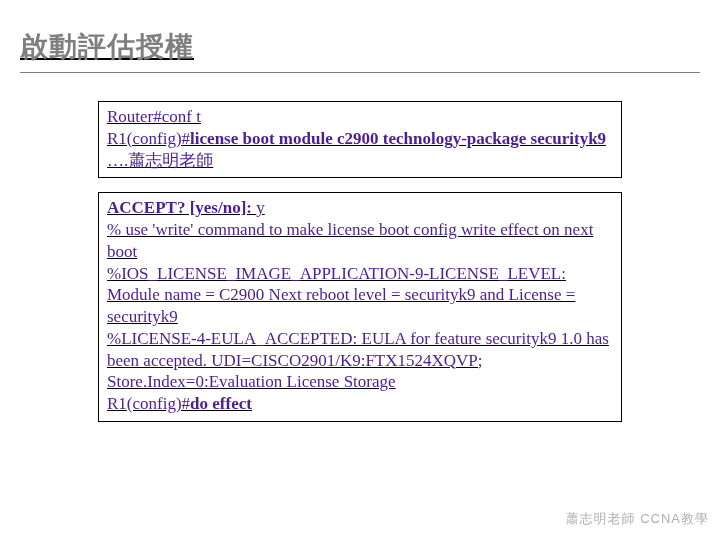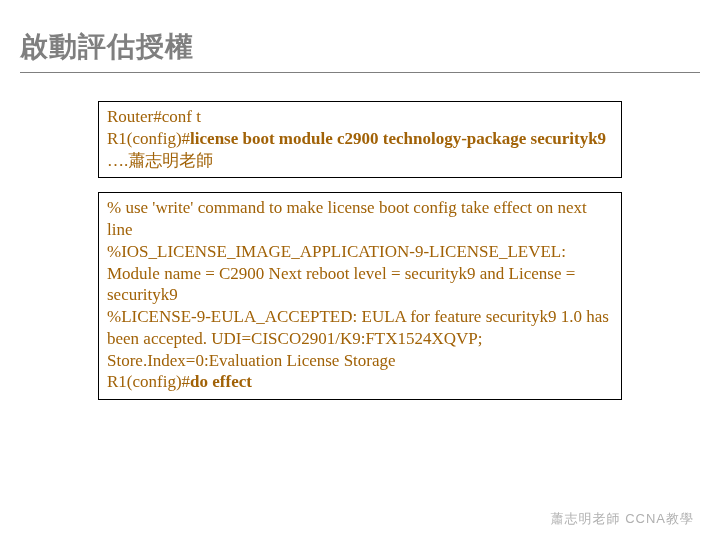--- a/index.html
+++ b/index.html
@@ -6,46 +6,47 @@
   body {
     width: 720px;
     height: 540px;
     background: #fff;
     font-family: "Microsoft JhengHei", "PingFang TC", "Heiti TC", sans-serif;
     position: relative;
     overflow: hidden;
   }
   .page {
     padding: 28px 20px 0 20px;
+    text-decoration: underline;
   }
   .title {
     color: #7f7f7f;
     font-size: 28px;
     font-weight: 600;
     letter-spacing: 1px;
     padding-bottom: 6px;
     border-bottom: 1px solid #7f7f7f;
     margin-bottom: 28px;
   }
   .boxes {
     padding: 0 78px;
   }
   .term {
     border: 1.5px solid #000;
     padding: 4px 8px 6px 8px;
     font-family: "Times New Roman", Times, serif;
     font-size: 17px;
     line-height: 1.28;
-    color: #a16207;
+    color: #4c1d95;
     margin-bottom: 14px;
   }
   .term .bold { font-weight: 700; text-align: center; }
   .footer {
     position: absolute;
-    right: 26px;
+    right: 11px;
     bottom: 12px;
     font-size: 13px;
     color: #b0b0b0;
     letter-spacing: 1px;
   }
 </style>
 </head>
 <body>
 
 <div class="page">
@@ -57,23 +58,26 @@
       <div>
         <span>Router#</span><span>conf t</span>
       </div>
       <div>
         <span>R1(config)#</span><span class="bold">license boot module c2900 technology-package securityk9</span>
       </div>
       <div>….蕭志明老師</div>
     </div>
 
     <div class="term">
-      <div>% use 'write' command to make license boot config take effect on next line</div>
+      <div>
+        <span class="bold">ACCEPT? [yes/no]: </span><span>y</span>
+      </div>
+      <div>% use 'write' command to make license boot config write effect on next boot</div>
       <div>%IOS_LICENSE_IMAGE_APPLICATION-9-LICENSE_LEVEL: Module name = C2900 Next reboot level = securityk9 and License = securityk9</div>
-      <div>%LICENSE-9-EULA_ACCEPTED: EULA for feature securityk9 1.0 has been accepted. UDI=CISCO2901/K9:FTX1524XQVP; Store.Index=0:Evaluation License Storage</div>
+      <div>%LICENSE-4-EULA_ACCEPTED: EULA for feature securityk9 1.0 has been accepted. UDI=CISCO2901/K9:FTX1524XQVP; Store.Index=0:Evaluation License Storage</div>
       <div>
         <span>R1(config)#</span><span class="bold">do effect</span>
       </div>
     </div>
 
   </div>
 </div>
 
 <div class="footer">蕭志明老師 CCNA教學</div>
 

